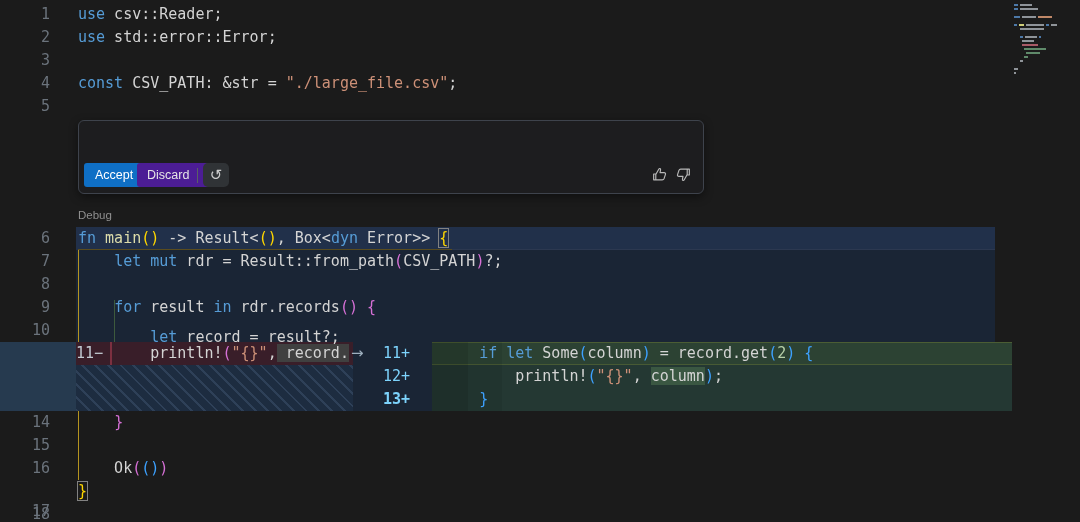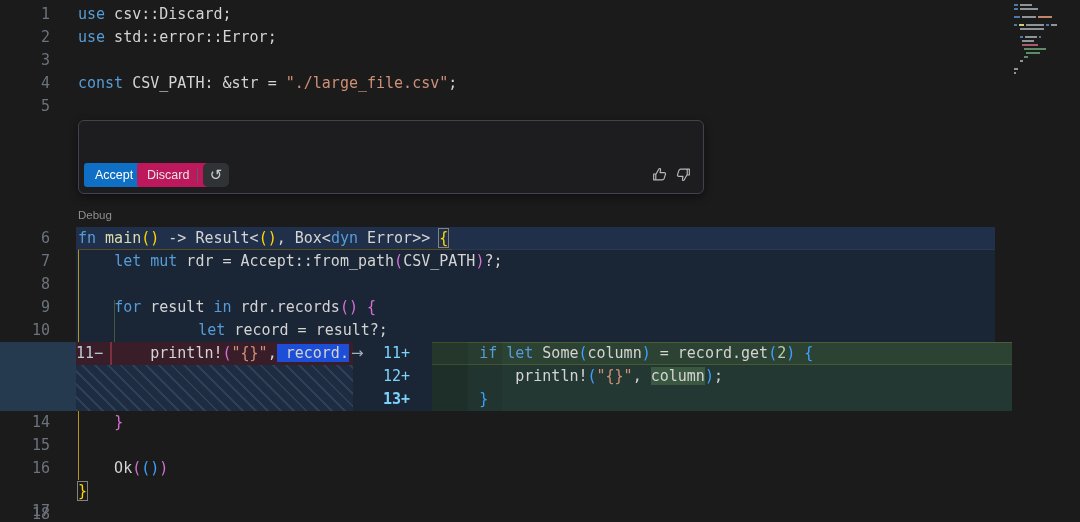--- a/index.html
+++ b/index.html
@@ -26,38 +26,38 @@
   .guide-g{left:114px;top:300px;width:1px;height:42px;background:#3d5a3d;}
   
   .gut{position:absolute;left:0;width:50px;text-align:right;height:23px;line-height:23px;color:#6b737c;}
   .gut-del{position:absolute;left:32px;height:23px;line-height:23px;color:#c2cad2;margin-left:44px;}
   .gut-add{position:absolute;left:383px;height:23px;line-height:23px;color:#7dd3fc;}
   .cl{position:absolute;left:78px;height:23px;line-height:23px;white-space:pre;}
   .cl-add{position:absolute;left:443px;height:23px;line-height:23px;white-space:pre;}
   .tk-kw{color:#569cd6}.tk-fg{color:#d4d4d4}.tk-fn{color:#dcdcaa}.tk-str{color:#ce9178}
   .tk-num{color:#b5cea8}.tk-b1{color:#ffd700}.tk-b2{color:#d670d6}.tk-b3{color:#3da1ff}
   .tk-b1m{color:#ffd700;outline:1px solid #828282;}
-  .tk-delhl{color:#d4d4d4;background:#1d4ed8}
+  .tk-delhl{color:#d4d4d4;background:#404040}
   .tk-addhl{color:#d4d4d4;background:#3a5742}
   .arrow{left:351px;top:342px;width:22px;height:23px;line-height:23px;color:#9fb0bf;font-family:"DejaVu Sans",sans-serif;}
   .codelens{left:78px;top:207px;height:17px;line-height:17px;font-family:"Liberation Sans",sans-serif;
     font-size:11.5px;color:#8f8f8f;cursor:pointer;text-align:center;}
   
   .chat{left:78px;top:120px;width:626px;height:74px;background:#1d1d1f;border:1px solid #3e434c;
     border-radius:6px;box-sizing:border-box;box-shadow:0 3px 10px rgba(0,0,0,.45);
     font-family:"Liberation Sans",sans-serif;}
   .chat-input{position:absolute;left:5px;top:6px;width:614px;height:30px;background:#1f2226;
     border:1px solid #2e7cd6;border-radius:3px;box-sizing:border-box;cursor:text;}
   .chat-sel{position:absolute;left:2px;top:3px;height:22px;line-height:22px;padding:0 4px;
     background:#2d5a96;color:#f2f2f2;font-size:12.5px;white-space:nowrap;}
   .send{position:absolute;right:6px;top:6px;width:17px;height:17px;cursor:pointer;}
   .chat-actions{position:absolute;left:5px;top:42px;right:5px;height:24px;}
   .btn-accept{position:absolute;left:0;top:0;height:24px;padding:0 11px;background:#0f6fc5;color:#fff;
     border:none;border-radius:3px;font-size:12.5px;font-family:inherit;line-height:24px;cursor:pointer;}
-  .btn-discard{position:absolute;left:53px;top:0;height:24px;background:#be185d;color:#e6e6e6;
+  .btn-discard{position:absolute;left:53px;top:0;height:24px;background:#4c1d95;color:#e6e6e6;
     border-radius:3px;font-size:12.5px;line-height:24px;cursor:pointer;display:flex;align-items:center;}
   .btn-discard .lbl{padding:0 8px 0 10px;}
   .btn-discard .div{width:1px;height:15px;background:#5a5f64;}
   .btn-discard .chev{width:22px;display:flex;justify-content:center;align-items:center;height:24px;}
   .btn-rerun{position:absolute;left:119px;top:0;width:26px;height:24px;background:#303336;border:none;
     border-radius:5px;color:#cccccc;font-size:15px;line-height:23px;cursor:pointer;
     font-family:"DejaVu Sans",sans-serif;text-align:center;padding:0;}
   .thumb{position:absolute;top:3px;width:17px;height:17px;cursor:pointer;}
   .thumb-up{right:30px;} .thumb-down{right:6px;}
   
@@ -85,39 +85,39 @@
   <div class="abs guide-y1"></div>
   <div class="abs guide-y2"></div>
   <div class="abs guide-g"></div>
 
   <div class="abs codelens">Debug</div>
 
   <div class="abs arrow">→</div>
 
   <div id="code-mount">
       <div class="gut" style="top: 3px;">1</div>
-      <div class="cl" style="top: 3px;"><span class="tk-kw">use</span><span class="tk-fg"> csv::Discard;</span></div>
+      <div class="cl" style="top: 3px;"><span class="tk-kw">use</span><span class="tk-fg"> csv::Reader;</span></div>
       <div class="gut" style="top: 26px;">2</div>
       <div class="cl" style="top: 26px;"><span class="tk-kw">use</span><span class="tk-fg"> std::error::Error;</span></div>
       <div class="gut" style="top: 49px;">3</div>
       <div class="cl" style="top: 49px;"></div>
       <div class="gut" style="top: 72px;">4</div>
       <div class="cl" style="top: 72px;"><span class="tk-kw">const</span><span class="tk-fg"> CSV_PATH: &amp;str = </span><span class="tk-str">"./large_file.csv"</span><span class="tk-fg">;</span></div>
       <div class="gut" style="top: 95px;">5</div>
       <div class="cl" style="top: 95px;"></div>
       <div class="gut" style="top: 227px;">6</div>
       <div class="cl" style="top: 227px;"><span class="tk-kw">fn</span><span class="tk-fg"> </span><span class="tk-fn">main</span><span class="tk-b1">()</span><span class="tk-fg"> -&gt; Result&lt;</span><span class="tk-b1">()</span><span class="tk-fg">, Box&lt;</span><span class="tk-kw">dyn</span><span class="tk-fg"> Error&gt;&gt; </span><span class="tk-b1m">{</span></div>
       <div class="gut" style="top: 250px;">7</div>
-      <div class="cl" style="top: 250px;"><span class="tk-fg">    </span><span class="tk-kw">let</span><span class="tk-fg"> </span><span class="tk-kw">mut</span><span class="tk-fg"> rdr = Accept::from_path</span><span class="tk-b2">(</span><span class="tk-fg">CSV_PATH</span><span class="tk-b2">)</span><span class="tk-fg">?;</span></div>
+      <div class="cl" style="top: 250px;"><span class="tk-fg">    </span><span class="tk-kw">let</span><span class="tk-fg"> </span><span class="tk-kw">mut</span><span class="tk-fg"> rdr = Result::from_path</span><span class="tk-b2">(</span><span class="tk-fg">CSV_PATH</span><span class="tk-b2">)</span><span class="tk-fg">?;</span></div>
       <div class="gut" style="top: 273px;">8</div>
       <div class="cl" style="top: 273px;"></div>
       <div class="gut" style="top: 296px;">9</div>
       <div class="cl" style="top: 296px;"><span class="tk-fg">    </span><span class="tk-kw">for</span><span class="tk-fg"> result </span><span class="tk-kw">in</span><span class="tk-fg"> rdr.records</span><span class="tk-b2">()</span><span class="tk-fg"> </span><span class="tk-b2">{</span></div>
       <div class="gut" style="top: 319px;">10</div>
-      <div class="cl" style="top: 319px; padding-left: 48px;"><span class="tk-fg">        </span><span class="tk-kw">let</span><span class="tk-fg"> record = result?;</span></div>
+      <div class="cl" style="top: 326px;"><span class="tk-fg">        </span><span class="tk-kw">let</span><span class="tk-fg"> record = result?;</span></div>
       <div class="gut" style="top: 411px;">14</div>
       <div class="cl" style="top: 411px;"><span class="tk-fg">    </span><span class="tk-b2">}</span></div>
       <div class="gut" style="top: 434px;">15</div>
       <div class="cl" style="top: 434px;"></div>
       <div class="gut" style="top: 457px;">16</div>
       <div class="cl" style="top: 457px;"><span class="tk-fg">    Ok</span><span class="tk-b2">(</span><span class="tk-b3">()</span><span class="tk-b2">)</span></div>
       <div class="gut" style="top: 500px;">17</div>
       <div class="cl" style="top: 480px;"><span class="tk-b1m">}</span></div>
       <div class="gut" style="top: 503px;">18</div>
       <div class="cl" style="top: 503px;"></div>

